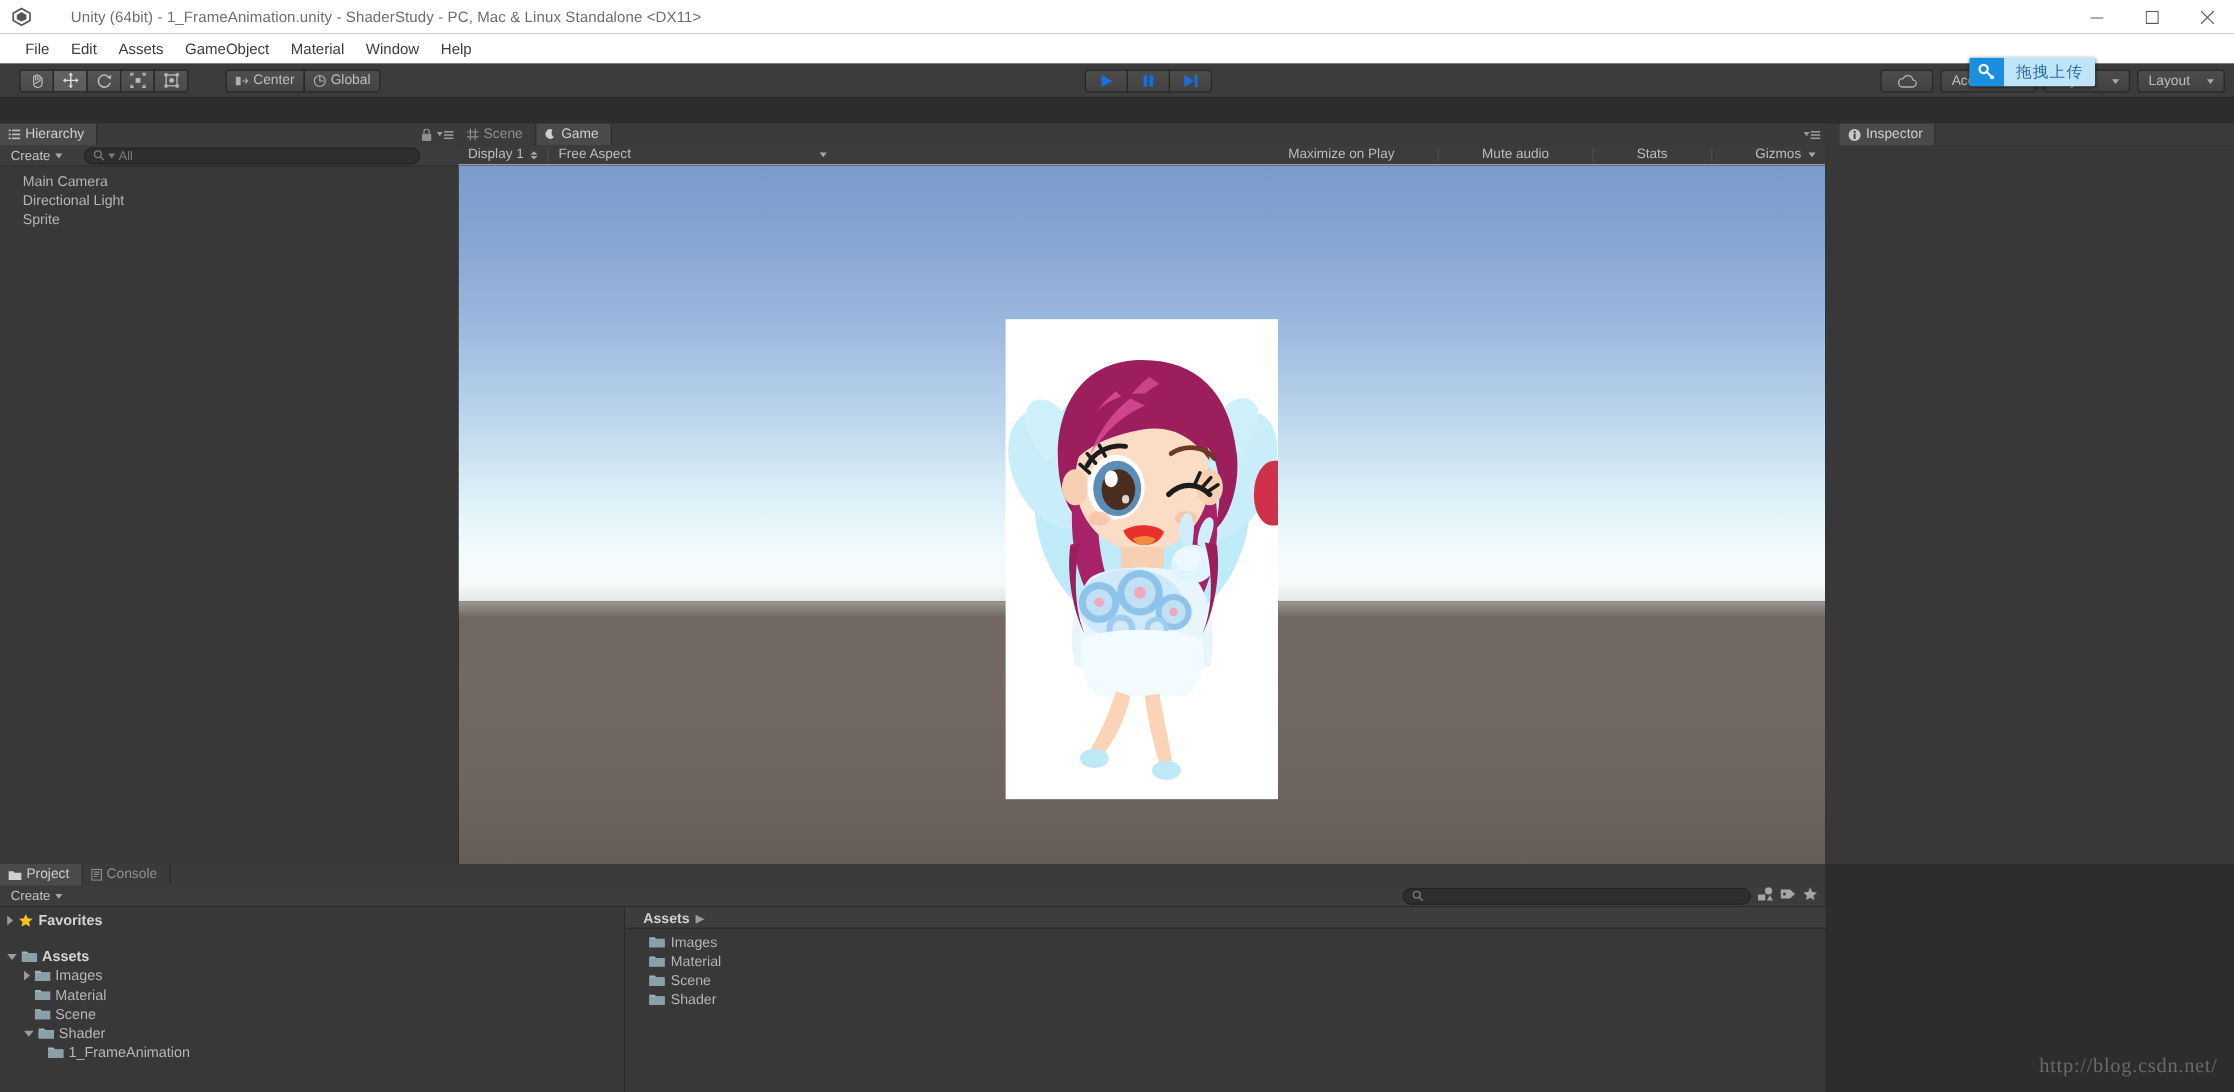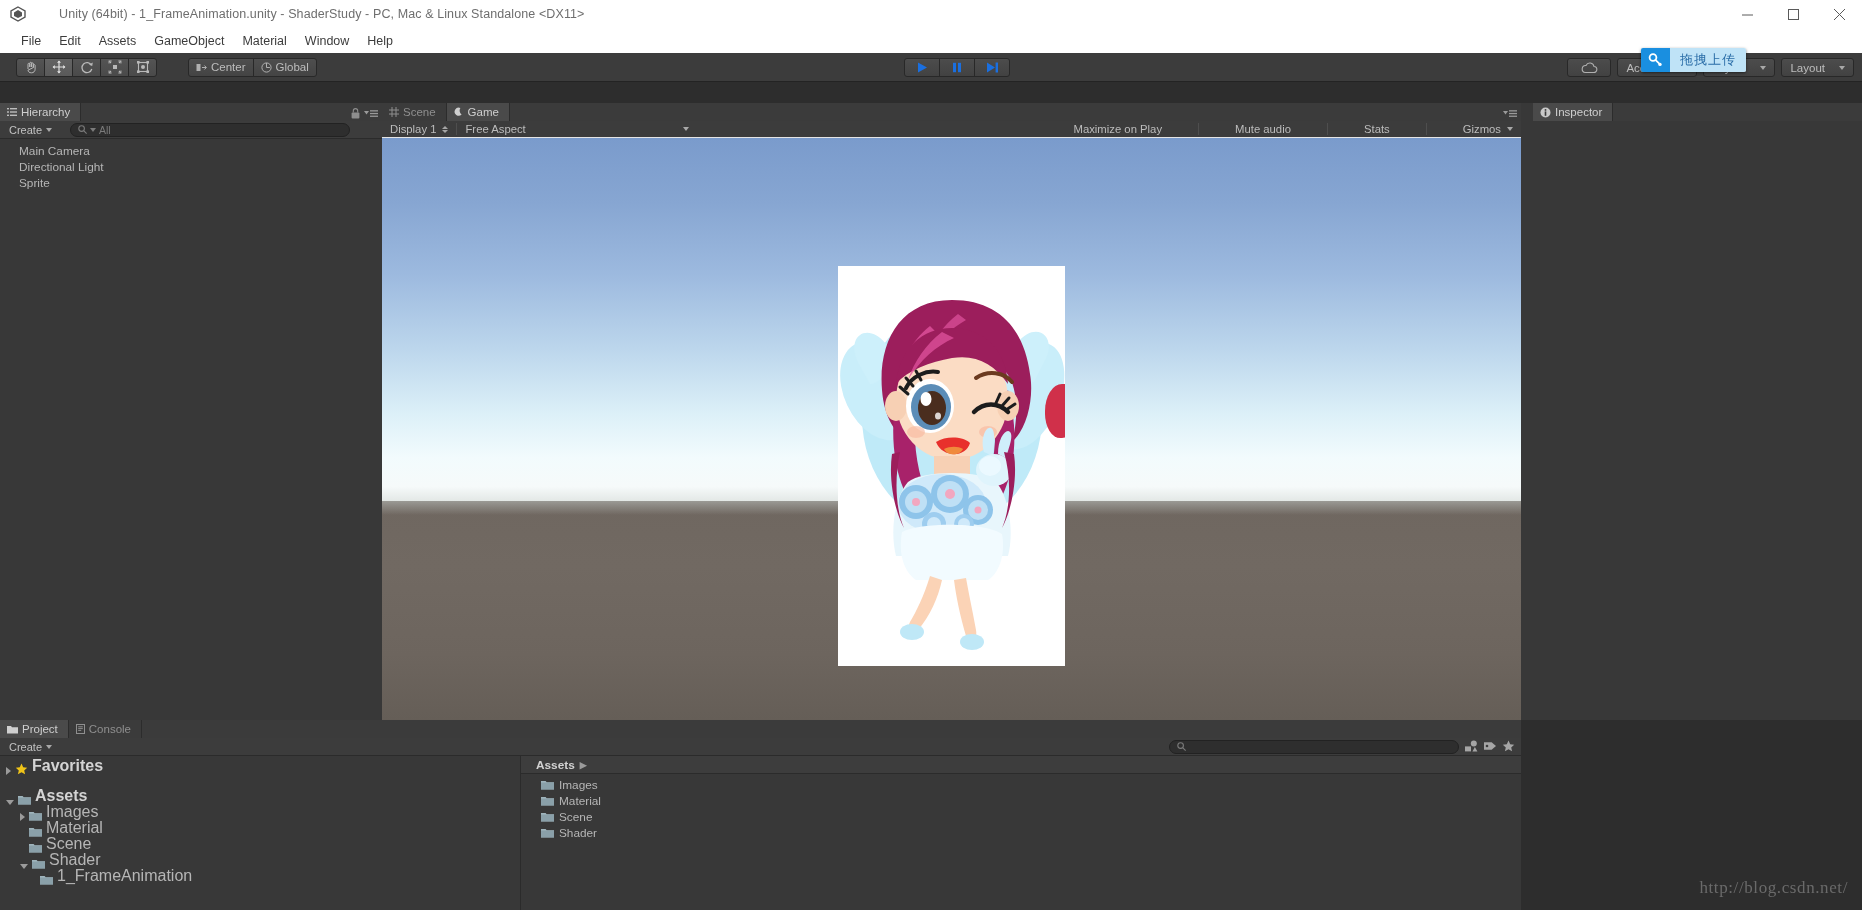--- a/index.html
+++ b/index.html
@@ -149,21 +149,21 @@
   }
 
   
   #inspector { left: 1521px; top: 82px; width: 341px; height: 617px; background: #383838; padding-left: 12px; }
 
   
   #project { left: 0; top: 699px; width: 1521px; height: 211px; background: #383838; }
   .proj-body { display: flex; height: 175px; }
   .proj-left { width: 521px; background: #383838; border-right: 1px solid #2b2b2b; padding-top: 3px; }
   .proj-right { flex: 1; background: #383838; }
-  .pl-row { height: 16px; display: flex; align-items: flex-end; font-size: 16px; color: #b6b6b6; gap: 4px; }
+  .pl-row { height: 16px; display: flex; align-items: center; font-size: 12px; color: #b6b6b6; gap: 4px; }
   .pl-row.bold { color: #d4d4d4; font-weight: bold; }
   .tri { width: 0; height: 0; border-top: 4px solid transparent; border-bottom: 4px solid transparent; border-left: 5px solid #9b9b9b; }
   .tri.open { border-left: 4px solid transparent; border-right: 4px solid transparent; border-top: 5px solid #9b9b9b; border-bottom: none; }
   .tri.none { border: none; width: 5px; }
   .crumb { height: 18px; background: #3d3d3d; display: flex; align-items: center; padding-left: 15px; gap: 5px; color: #d2d2d2; font-size: 11.8px; font-weight: bold; border-bottom: 1px solid #2b2b2b; }
   .pr-row { height: 16px; display: flex; align-items: center; padding-left: 20px; gap: 5px; font-size: 11.8px; color: #b6b6b6; }
 
   .watermark {
     position: absolute; right: 14px; bottom: 12px; color: #6a6a6a;
     font-family: "Liberation Serif", serif; font-size: 17px; letter-spacing: .6px;

